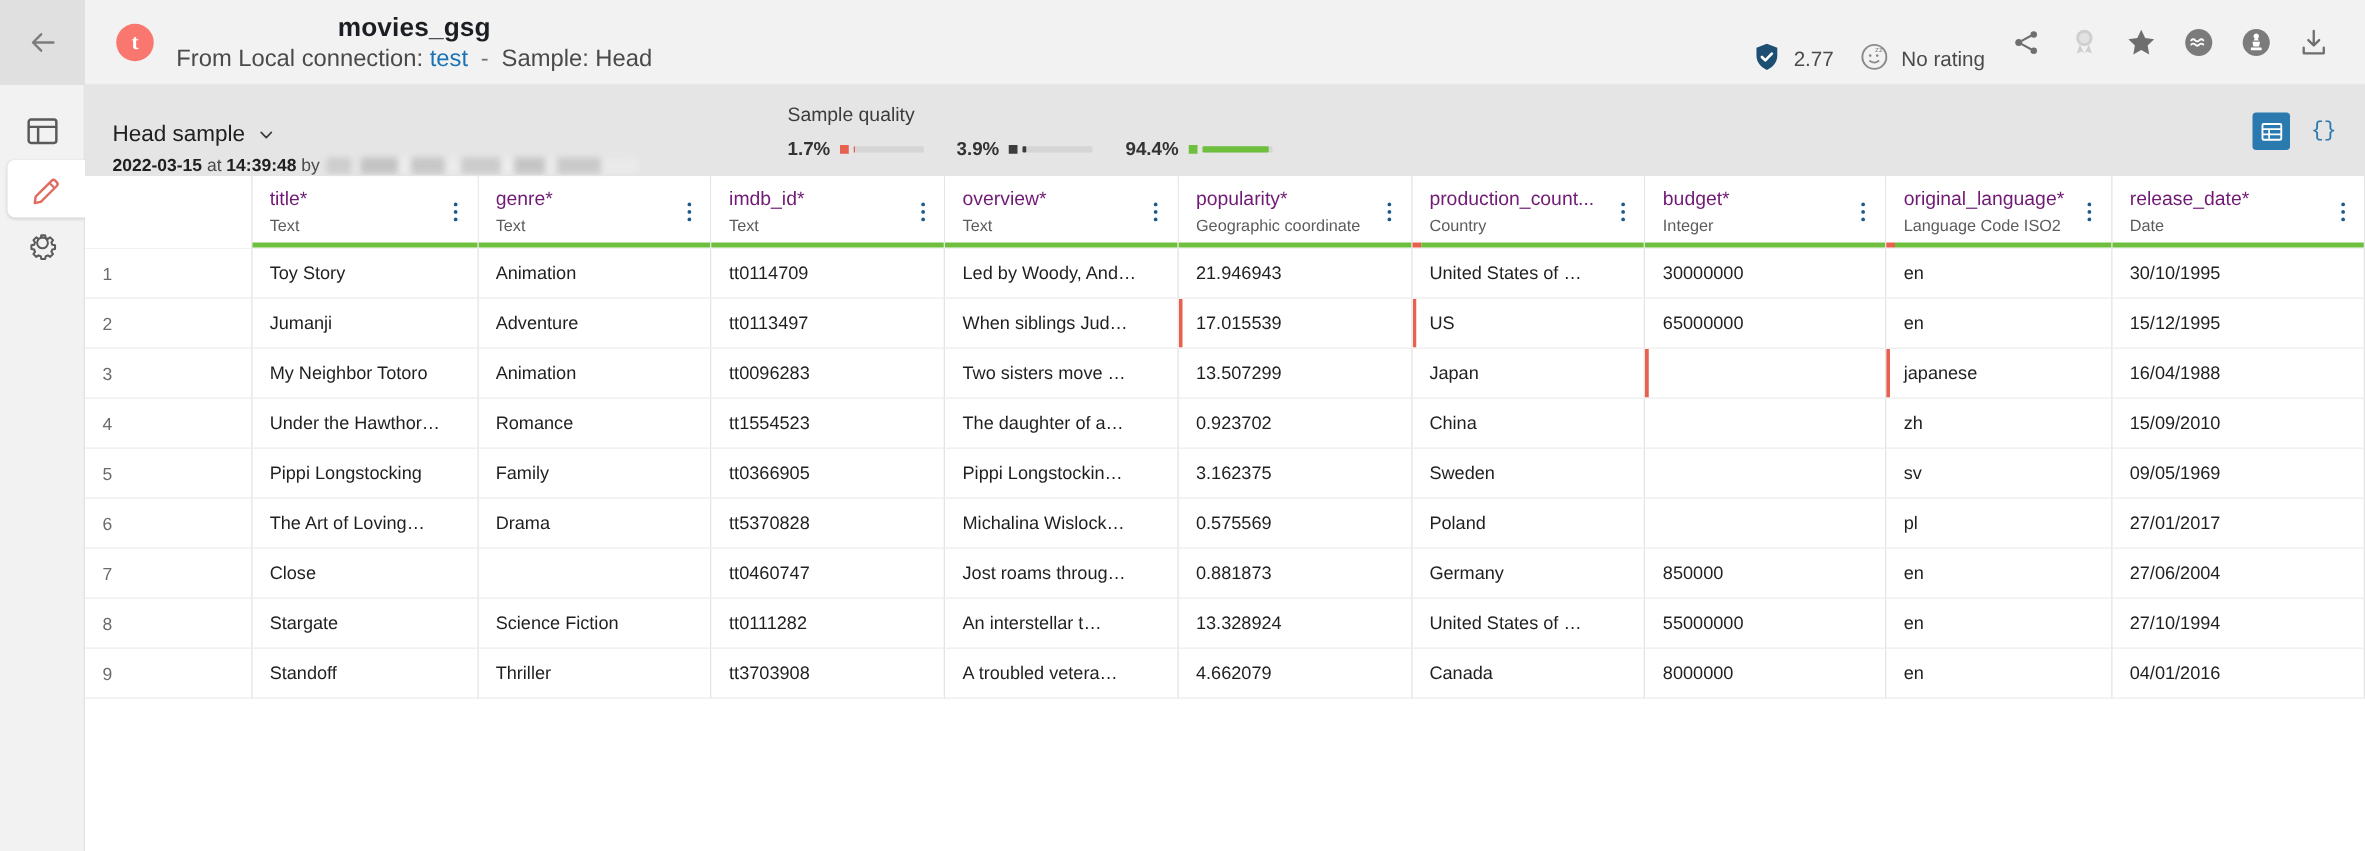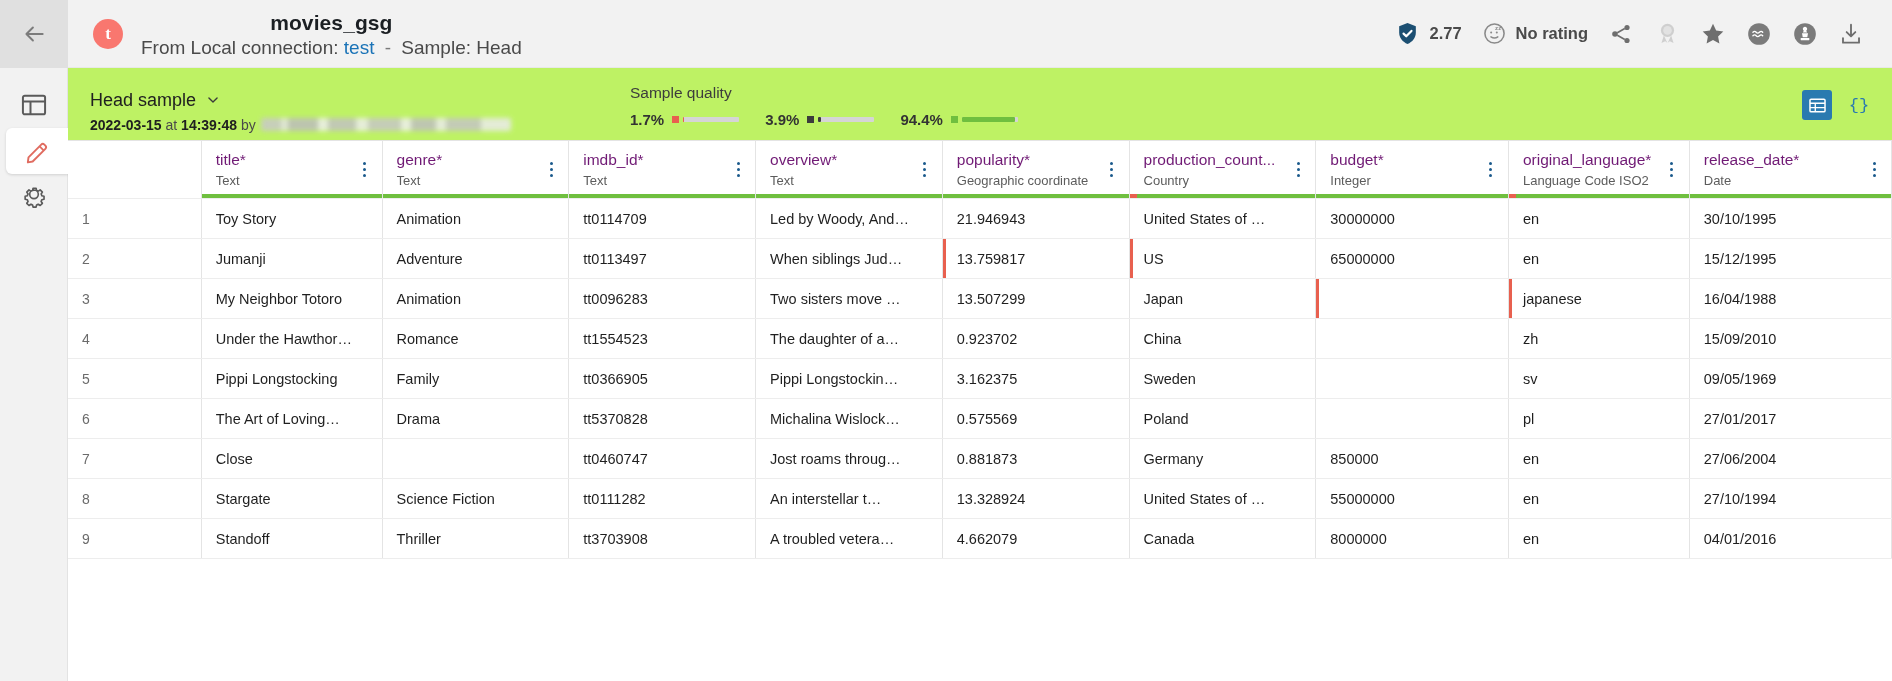--- a/index.html
+++ b/index.html
@@ -55,25 +55,24 @@
   .ds-sub .dash { color: #7a7a7a; margin: 0 5px; }
 
   .top-right {
     margin-left: auto;
     display: flex;
     align-items: center;
     gap: 0px;
     padding-right: 18px;
   }
   .tr-item {
-    display: flex; align-items: center;
+    display: flex; align-items: flex-end;
     padding: 0 10px;
     height: 48px;
     cursor: pointer;
-    font-weight: bold;
   }
   .tr-text { font-size: 16.5px; color: #4a4a4a; margin-left: 9px; }
   .icon-btn {
     width: 46px; height: 46px;
     display: flex; align-items: center; justify-content: center;
     cursor: pointer;
   }
 
   
   .body-wrap { display: flex; height: 613px; }
@@ -98,24 +97,24 @@
     width: 62px;
     margin-left: 6px;
   }
 
   
   .main { flex: 1; background: #fff; display: flex; flex-direction: column; min-width: 0; }
 
   .sample-bar {
     height: 72px;
     display: flex;
-    align-items: center;
+    align-items: flex-end;
     padding: 14px 20px 0 22px;
     position: relative;
-    background: #bef264;
+    background: #e5e5e5;
   }
   .sample-left {  }
   .sample-title-row { display: flex; align-items: center; }
   .sample-title { font-size: 18px; color: #202020; }
   .caret { margin-left: 10px; }
   .sample-meta {
     font-size: 14px; color: #4a4a4a; margin-top: 6px;
     display: flex; align-items: center;
   }
   .sample-meta b { font-weight: bold; color: #202020; }
@@ -548,21 +547,21 @@
               <td>30000000</td>
               <td>en</td>
               <td>30/10/1995</td>
             </tr>
             <tr>
               <td class="rownum">2</td>
               <td>Jumanji</td>
               <td>Adventure</td>
               <td>tt0113497</td>
               <td>When siblings Jud…</td>
-              <td class="invalid">13.759817</td>
+              <td class="invalid">17.015539</td>
               <td class="invalid">US</td>
               <td>65000000</td>
               <td>en</td>
               <td>15/12/1995</td>
             </tr>
             <tr>
               <td class="rownum">3</td>
               <td>My Neighbor Totoro</td>
               <td>Animation</td>
               <td>tt0096283</td>

